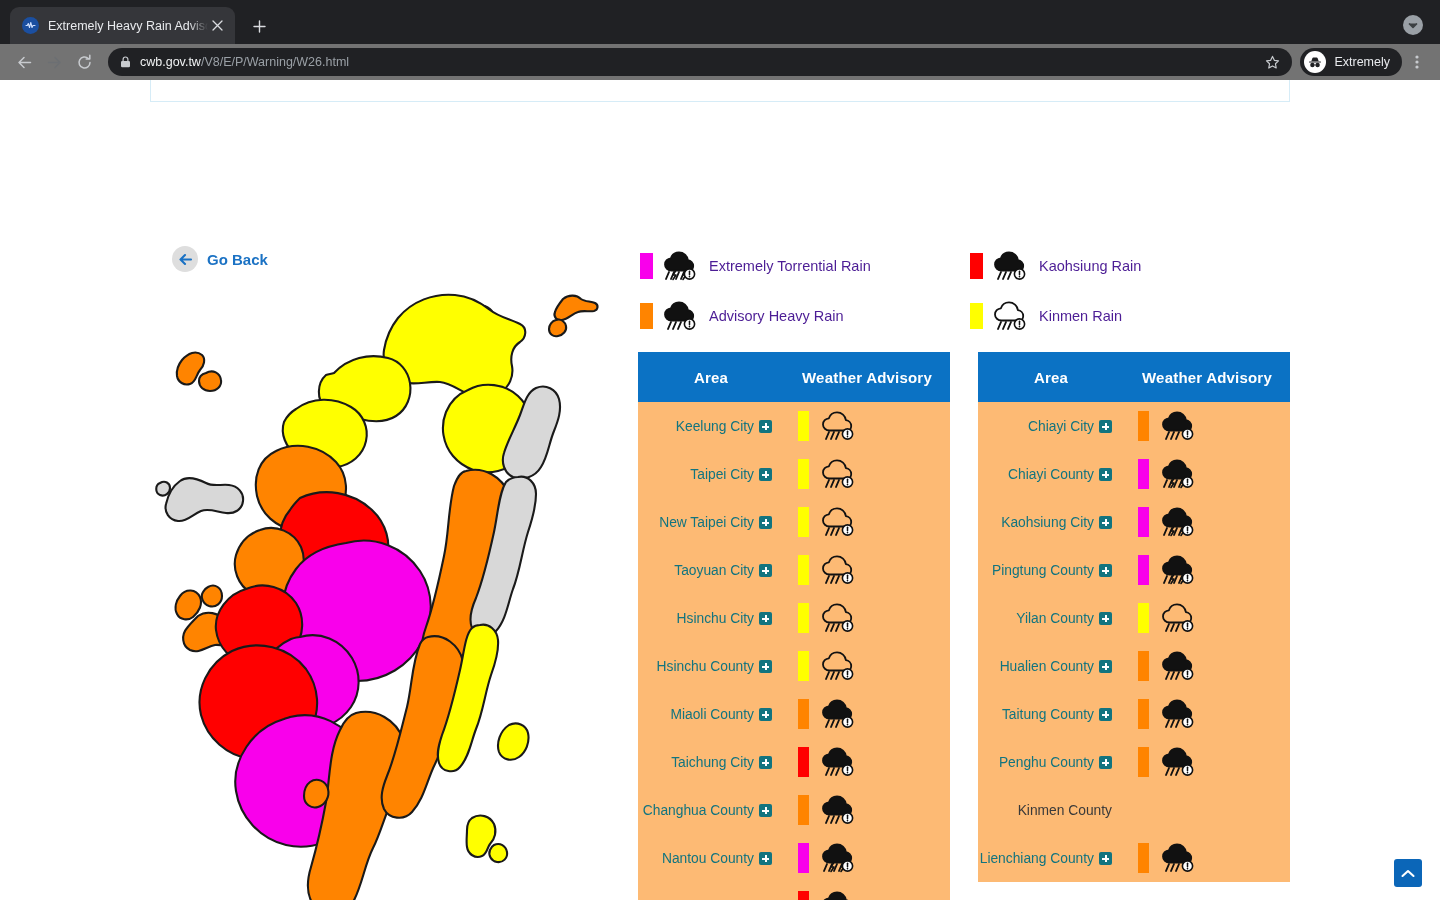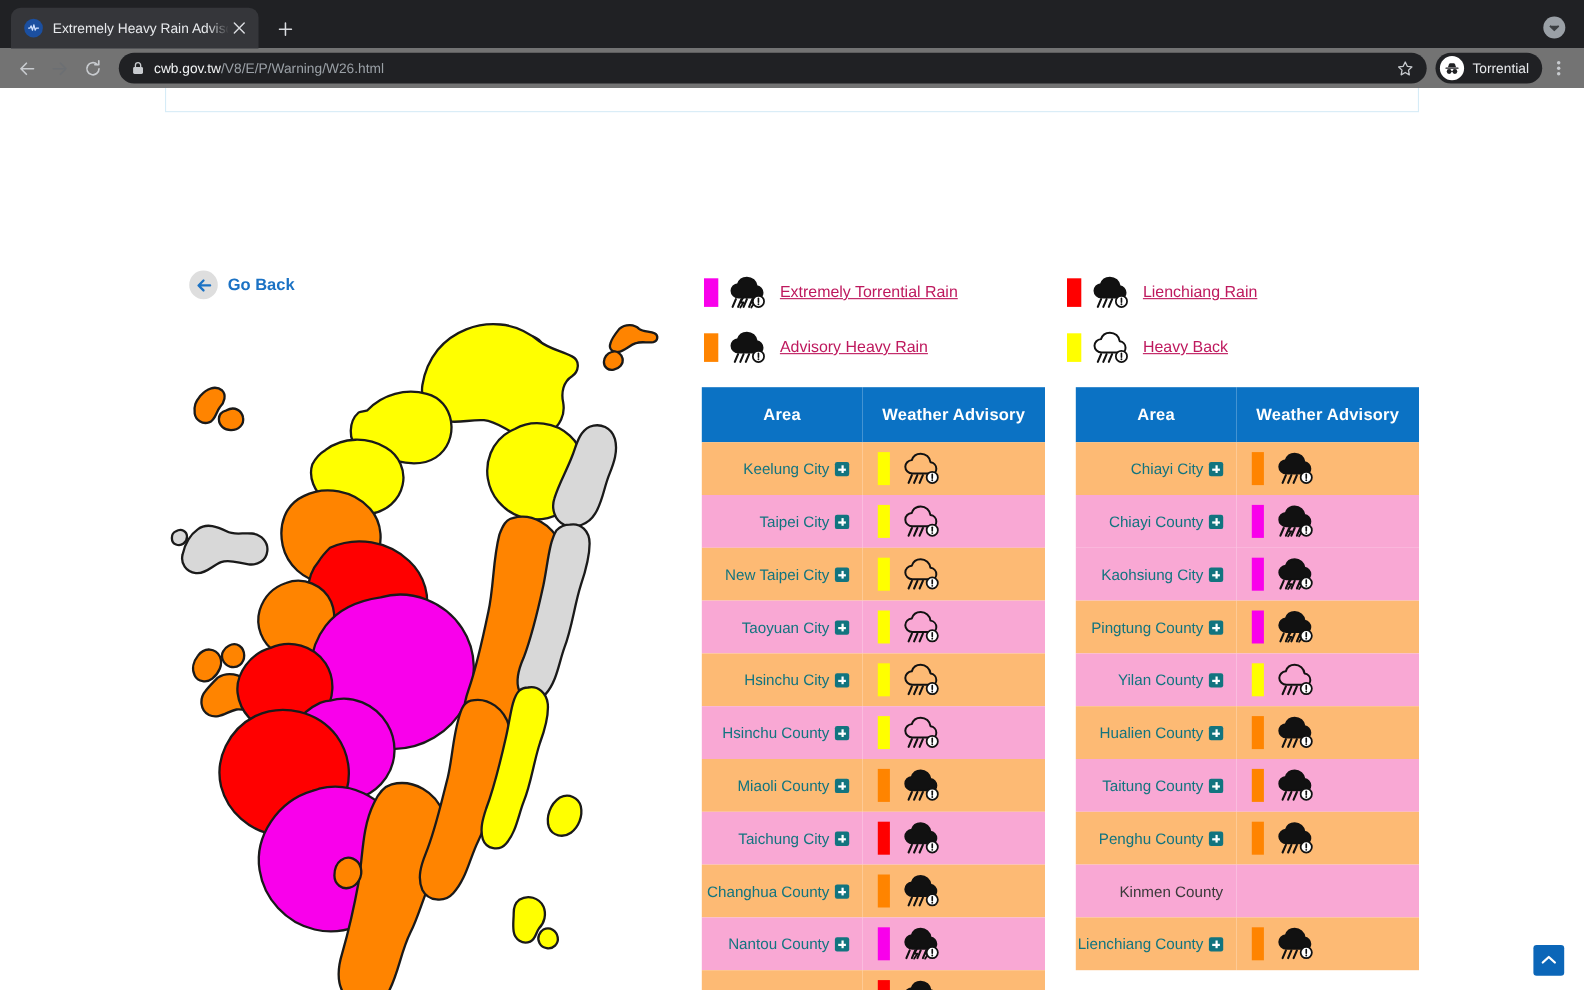--- a/index.html
+++ b/index.html
@@ -155,21 +155,21 @@
     position: absolute;
     left: 640px; top: 170px;
     width: 655px;
     display: grid;
     grid-template-columns: 330px 330px;
     row-gap: 18px;
   }
   .leg-item { display: flex; align-items: center; }
   .leg-bar { width: 13px; height: 26px; flex: 0 0 auto; }
   .leg-icon { width: 40px; height: 32px; margin-left: 9px; flex:0 0 auto; display:flex; align-items:center; }
-  .leg-label { font-size: 14.5px; color: #be185d; margin-left: 7px; white-space: nowrap; text-decoration: underline; }
+  .leg-label { font-size: 14.5px; color: #4c1d95; margin-left: 7px; white-space: nowrap; }
 
   
   .tbl {
     position: absolute;
     width: 312px;
     border-collapse: collapse;
     table-layout: fixed;
   }
   .tbl.left { left: 638px; top: 272px; }
   .tbl.right { left: 978px; top: 272px; }
@@ -183,21 +183,21 @@
     letter-spacing: .2px;
   }
   .tbl th.c-area { width: 146px; }
   .tbl th.c-adv  { width: 166px; }
   .tbl td {
     height: 48px;
     vertical-align: middle;
     font-size: 13.8px;
   }
   .tbl tr.odd td  { background: #fdba74; }
-  .tbl tr.even td { background: #f9a8d4; text-align: right; }
+  .tbl tr.even td { background: #fdba74; text-align: right; }
   .td-area { text-align: right; padding-right: 12px; }
   .area-link { color: #12747f; white-space: nowrap; }
   .area-plain { color: #3a3a3a; white-space: nowrap; }
   .plus-badge {
     display: inline-flex;
     width: 13px; height: 13px;
     background: #12747f;
     border-radius: 2px;
     align-items: center; justify-content: center;
     margin-left: 5px;
@@ -289,21 +289,21 @@
     <div class="incognito-pill">
       <span class="incog-avatar">
         <svg width="16" height="16" viewBox="0 0 16 16">
           <path d="M4.3 7.2l1-2.8c.2-.5.6-.8 1.1-.8h3.2c.5 0 .9.3 1.1.8l1 2.8z" fill="#202124"></path>
           <rect x="2" y="7.4" width="12" height="1.1" rx=".55" fill="#202124"></rect>
           <circle cx="5.4" cy="11" r="2.2" fill="#202124"></circle>
           <circle cx="10.6" cy="11" r="2.2" fill="#202124"></circle>
           <path d="M7.3 11h1.4" stroke="#202124" stroke-width="1"></path>
         </svg>
       </span>
-      <span class="incog-label">Torrential</span>
+      <span class="incog-label">Extremely</span>
     </div>
 
     <div class="kebab">
       <svg width="4" height="16" viewBox="0 0 4 16">
           <circle cx="2" cy="3" r="1.6" fill="currentColor"></circle>
           <circle cx="2" cy="8" r="1.6" fill="currentColor"></circle>
           <circle cx="2" cy="13" r="1.6" fill="currentColor"></circle>
         </svg>
     </div>
   </div>
@@ -412,21 +412,21 @@
           <svg width="36" height="32" viewBox="0 0 36 32">
             <path d="M9.5 20.5c-3.6 0-6.5-2.7-6.5-6.1 0-3.2 2.6-5.9 5.9-6.1C10 4.8 13.2 2.4 17 2.4c4.6 0 8.4 3.4 8.9 7.8 3 .4 5.3 2.9 5.3 5.9 0 2.4-1.5 4.4-3.6 4.4z" fill="#111111" stroke="#111111" stroke-width="1.8" stroke-linejoin="round"></path>
             <path d="M9 22 L6 29" stroke="#111" stroke-width="1.9" stroke-linecap="round"></path>
             <path d="M14 22 L11 29" stroke="#111" stroke-width="1.9" stroke-linecap="round"></path>
             <path d="M19 22 L16 29" stroke="#111" stroke-width="1.9" stroke-linecap="round"></path>
             <circle cx="27.5" cy="24" r="5.1" fill="#fff" stroke="#111" stroke-width="1.6"></circle>
             <path d="M27.5 21.3v3.4" stroke="#111" stroke-width="1.5" stroke-linecap="round"></path>
             <circle cx="27.5" cy="26.6" r=".85" fill="#111"></circle>
           </svg>
         </span>
-      <span class="leg-label">Lienchiang Rain</span>
+      <span class="leg-label">Kaohsiung Rain</span>
     </div>
     <div class="leg-item">
       <span class="leg-bar" style="background: rgb(255, 132, 0);"></span>
       <span class="leg-icon">
           <svg width="36" height="32" viewBox="0 0 36 32">
             <path d="M9.5 20.5c-3.6 0-6.5-2.7-6.5-6.1 0-3.2 2.6-5.9 5.9-6.1C10 4.8 13.2 2.4 17 2.4c4.6 0 8.4 3.4 8.9 7.8 3 .4 5.3 2.9 5.3 5.9 0 2.4-1.5 4.4-3.6 4.4z" fill="#111111" stroke="#111111" stroke-width="1.8" stroke-linejoin="round"></path>
             <path d="M9 22 L6 29" stroke="#111" stroke-width="1.9" stroke-linecap="round"></path>
             <path d="M14 22 L11 29" stroke="#111" stroke-width="1.9" stroke-linecap="round"></path>
             <path d="M19 22 L16 29" stroke="#111" stroke-width="1.9" stroke-linecap="round"></path>
             <circle cx="27.5" cy="24" r="5.1" fill="#fff" stroke="#111" stroke-width="1.6"></circle>
@@ -442,21 +442,21 @@
           <svg width="36" height="32" viewBox="0 0 36 32">
             <path d="M9.5 20.5c-3.6 0-6.5-2.7-6.5-6.1 0-3.2 2.6-5.9 5.9-6.1C10 4.8 13.2 2.4 17 2.4c4.6 0 8.4 3.4 8.9 7.8 3 .4 5.3 2.9 5.3 5.9 0 2.4-1.5 4.4-3.6 4.4z" fill="none" stroke="#111111" stroke-width="1.8" stroke-linejoin="round"></path>
             <path d="M9 22 L6 29" stroke="#111" stroke-width="1.9" stroke-linecap="round"></path>
             <path d="M14 22 L11 29" stroke="#111" stroke-width="1.9" stroke-linecap="round"></path>
             <path d="M19 22 L16 29" stroke="#111" stroke-width="1.9" stroke-linecap="round"></path>
             <circle cx="27.5" cy="24" r="5.1" fill="#fff" stroke="#111" stroke-width="1.6"></circle>
             <path d="M27.5 21.3v3.4" stroke="#111" stroke-width="1.5" stroke-linecap="round"></path>
             <circle cx="27.5" cy="26.6" r=".85" fill="#111"></circle>
           </svg>
         </span>
-      <span class="leg-label">Heavy Back</span>
+      <span class="leg-label">Kinmen Rain</span>
     </div>
   </div>
 
   <table class="tbl left">
     <thead>
       <tr>
         <th class="c-area">Area</th>
         <th class="c-adv">Weather Advisory</th>
       </tr>
     </thead>

